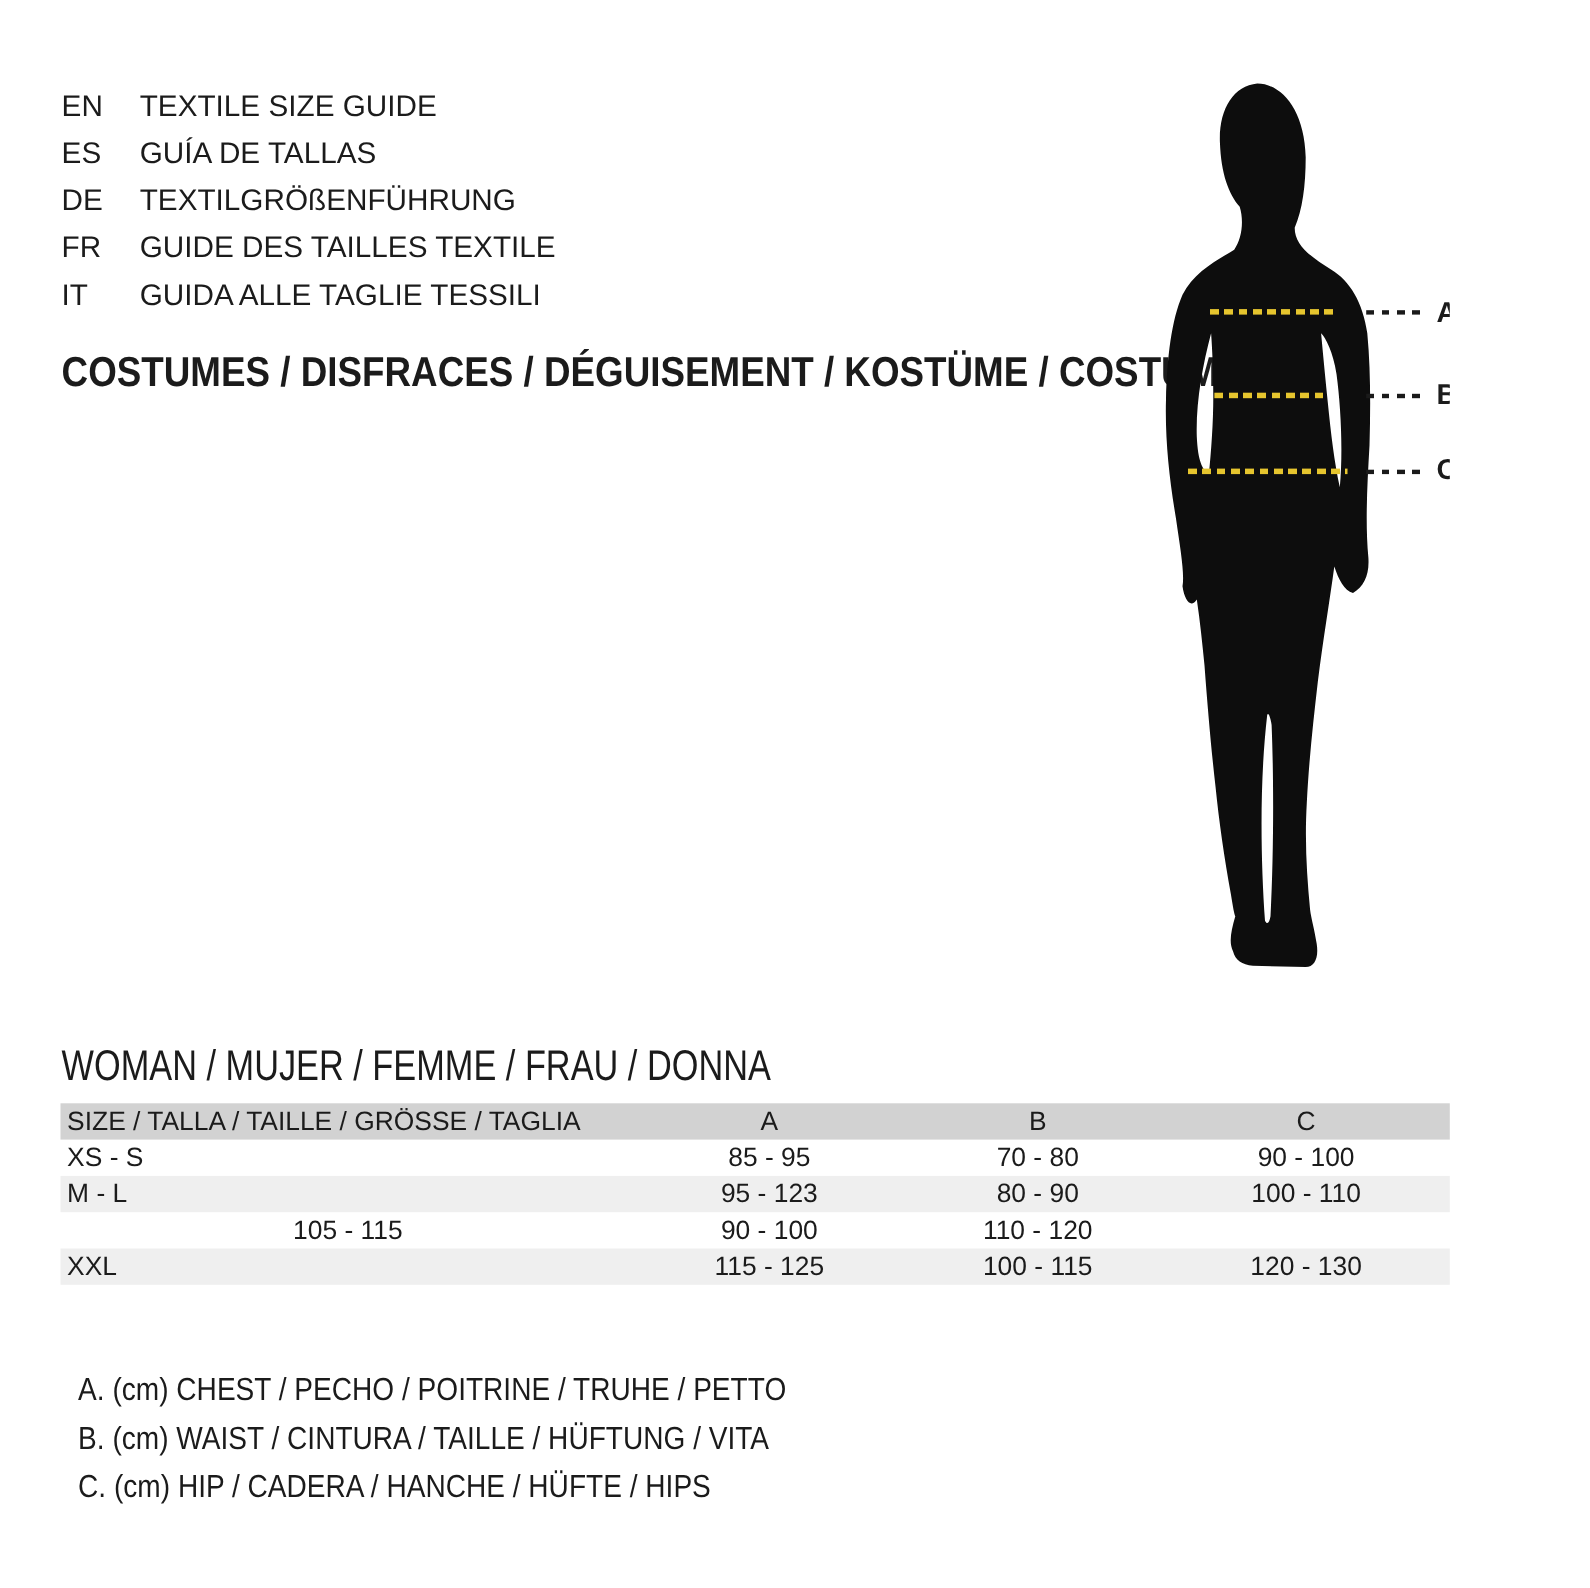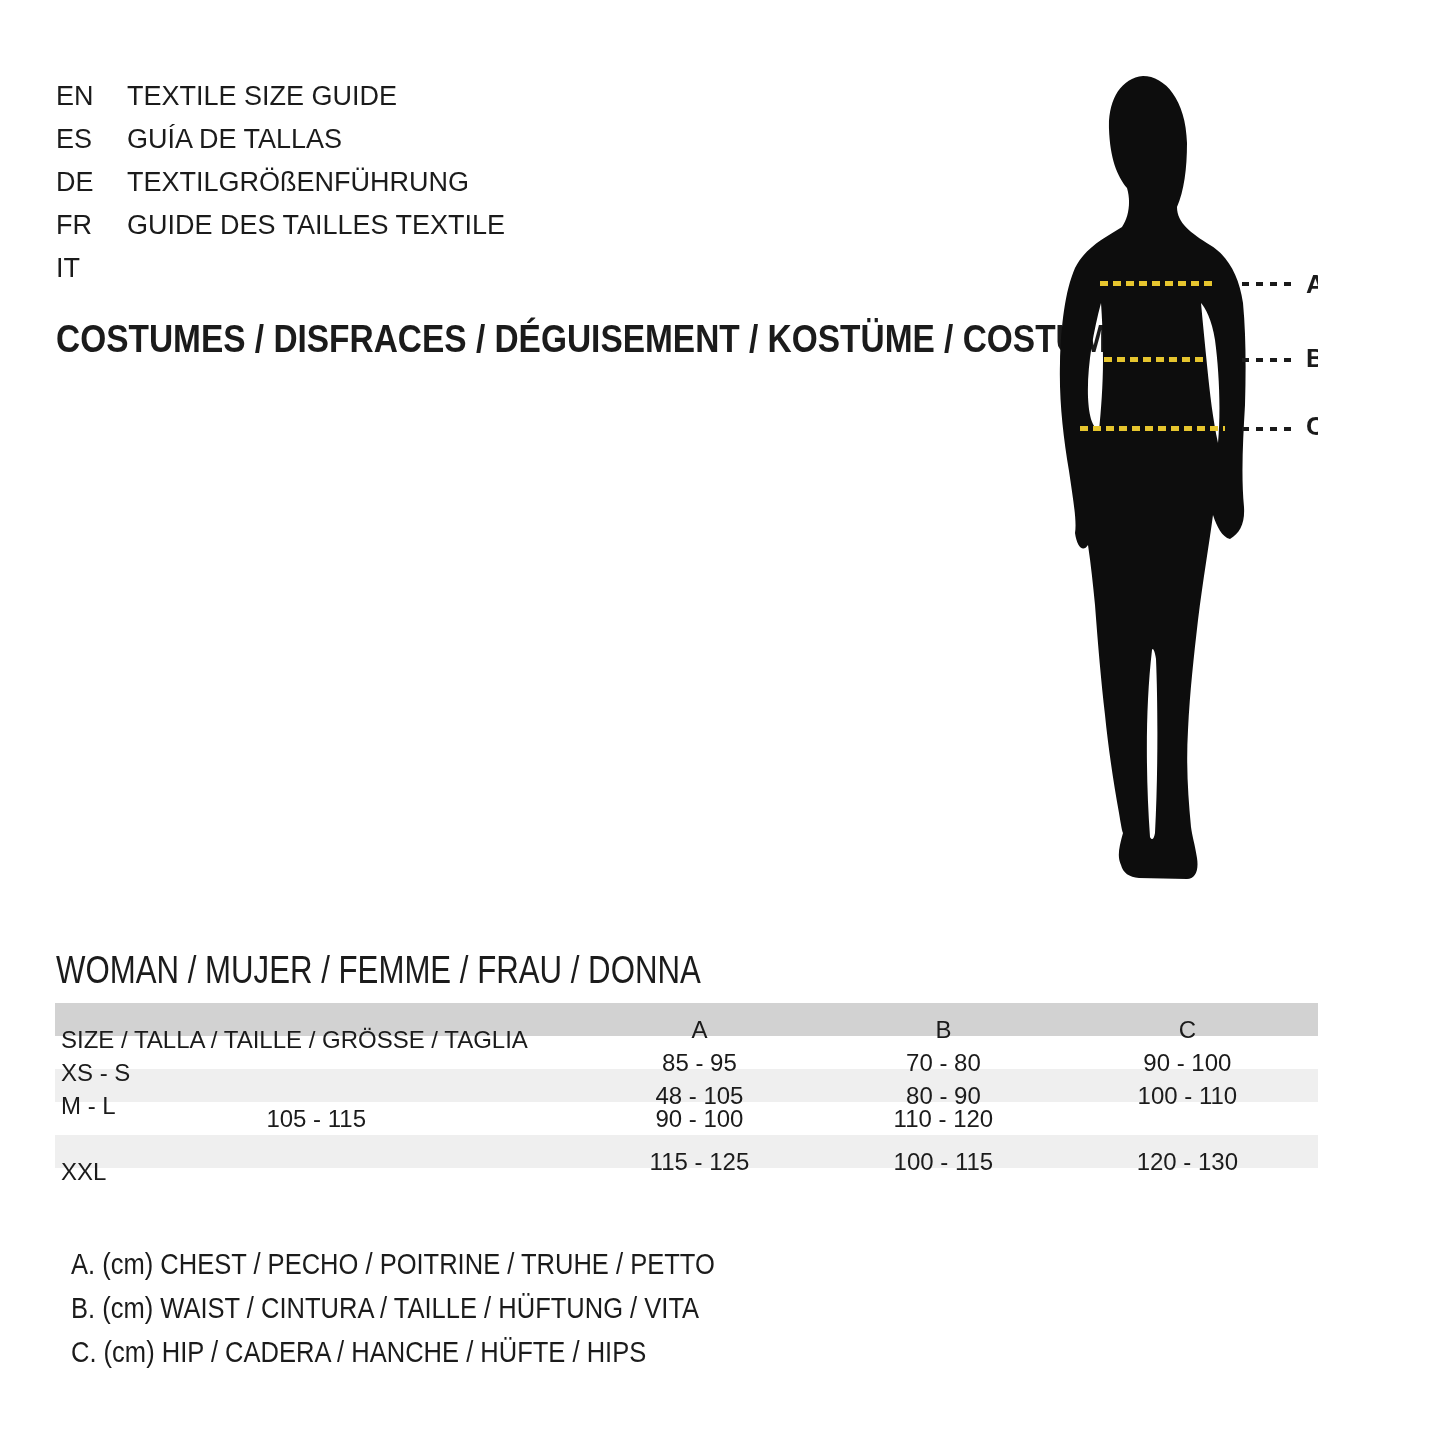--- a/index.html
+++ b/index.html
@@ -45,21 +45,21 @@
     position: absolute; left: 56px; top: 948px;
     font-size: 39px; font-weight: normal; line-height: 44px; white-space: nowrap;
     transform: scaleX(0.80); transform-origin: 0 50%;
   }
   
   .size-table { position: absolute; left: 55px; top: 1003px; width: 1326px; font-size: 24px; }
   .t-row { display: grid; grid-template-columns: 39.4% 18.4% 18.4% 18.4% 5.4%;
     height: 33px; line-height: 33px; align-items: center; }
   .t-row.head { background: #d2d2d2; }
   .t-row.alt { background: #efefef; }
-  .t-cell-label { padding-left: 6px; text-align: left; white-space: nowrap; margin-top: 20px; }
+  .t-cell-label { padding-left: 6px; text-align: left; white-space: nowrap; }
   .t-cell-val { text-align: center; white-space: nowrap; }
   
   .notes-block { position: absolute; left: 55px; top: 1242px; margin-left: 16px; }
   .note-line { height: 44px; line-height: 44px; font-size: 29px; white-space: nowrap;
     transform: scaleX(0.88); transform-origin: 0 50%; }
 </style>
 </head>
 <body>
 
 <div class="canvas">
@@ -76,20 +76,21 @@
     <div class="lang-row">
       <span class="lang-code">DE</span>
       <span class="lang-label">TEXTILGRÖßENFÜHRUNG</span>
     </div>
     <div class="lang-row">
       <span class="lang-code">FR</span>
       <span class="lang-label">GUIDE DES TAILLES TEXTILE</span>
     </div>
     <div class="lang-row">
       <span class="lang-code">IT</span>
+      <span class="lang-label">GUIDA ALLE TAGLIE TESSILI</span>
     </div>
   </div>
 
   <div class="category-heading">COSTUMES / DISFRACES / DÉGUISEMENT / KOSTÜME / COSTUMI</div>
 
   <svg class="figure-svg" viewBox="0 0 200 806" xmlns="http://www.w3.org/2000/svg">
     <path fill="#0d0d0d" fill-rule="evenodd" d="
       M 88 1
       C 66 3 53 25 54 54
       C 55 83 62 101 72 113
@@ -164,21 +165,21 @@
     </div>
     <div class="t-row">
       <span class="t-cell-label">XS - S</span>
       <span class="t-cell-val">85 - 95</span>
       <span class="t-cell-val">70 - 80</span>
       <span class="t-cell-val">90 - 100</span>
       <span class="t-cell-val"></span>
     </div>
     <div class="t-row alt">
       <span class="t-cell-label">M - L</span>
-      <span class="t-cell-val">48 - 105</span>
+      <span class="t-cell-val">95 - 123</span>
       <span class="t-cell-val">80 - 90</span>
       <span class="t-cell-val">100 - 110</span>
       <span class="t-cell-val"></span>
     </div>
     <div class="t-row">
       <span class="t-cell-val">105 - 115</span>
       <span class="t-cell-val">90 - 100</span>
       <span class="t-cell-val">110 - 120</span>
       <span class="t-cell-val"></span>
     </div>

